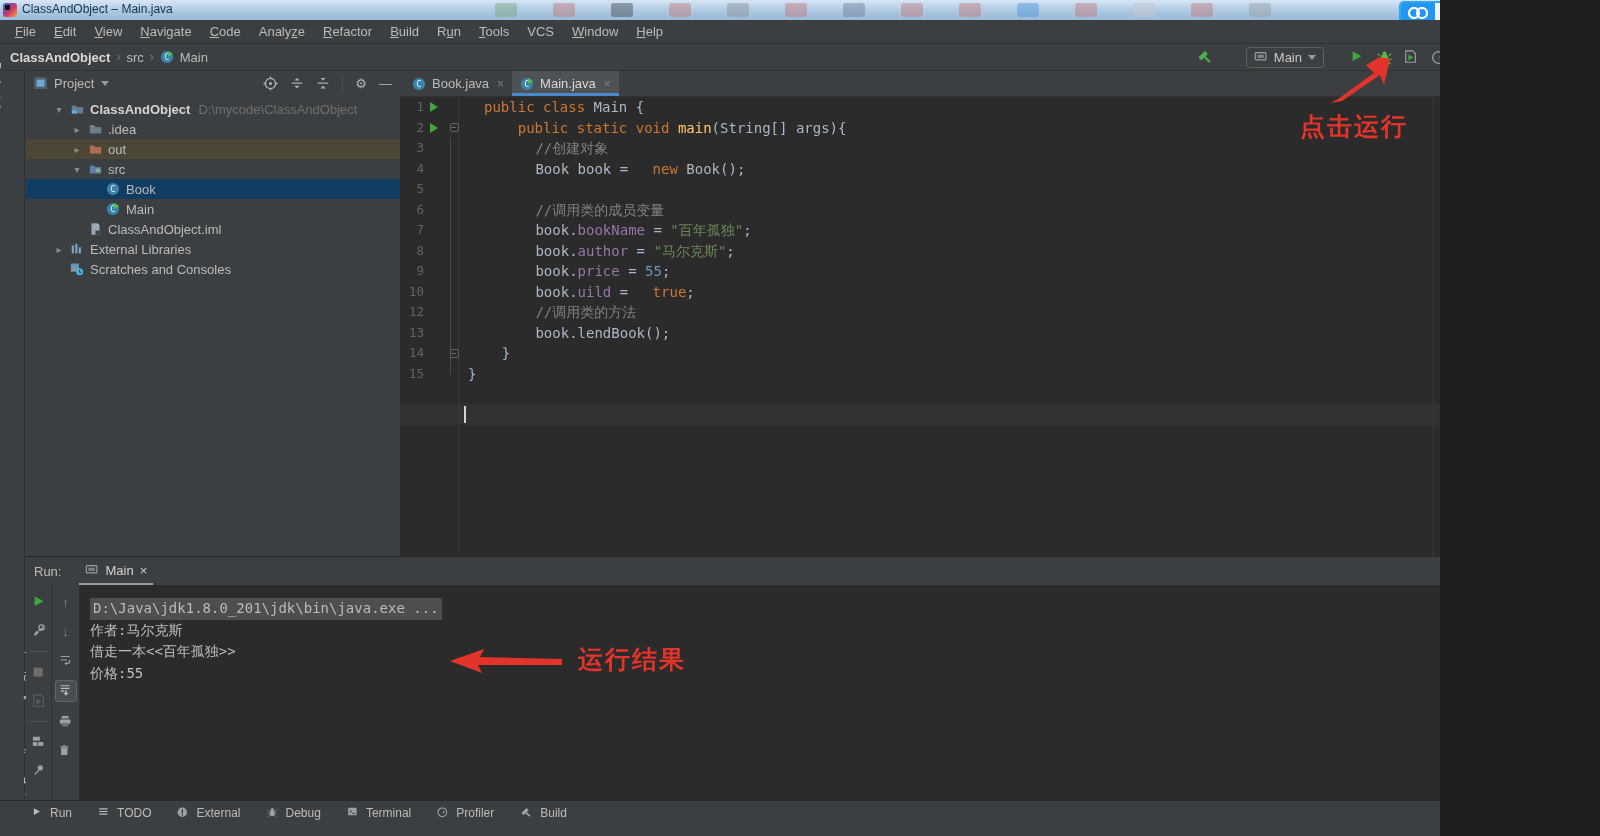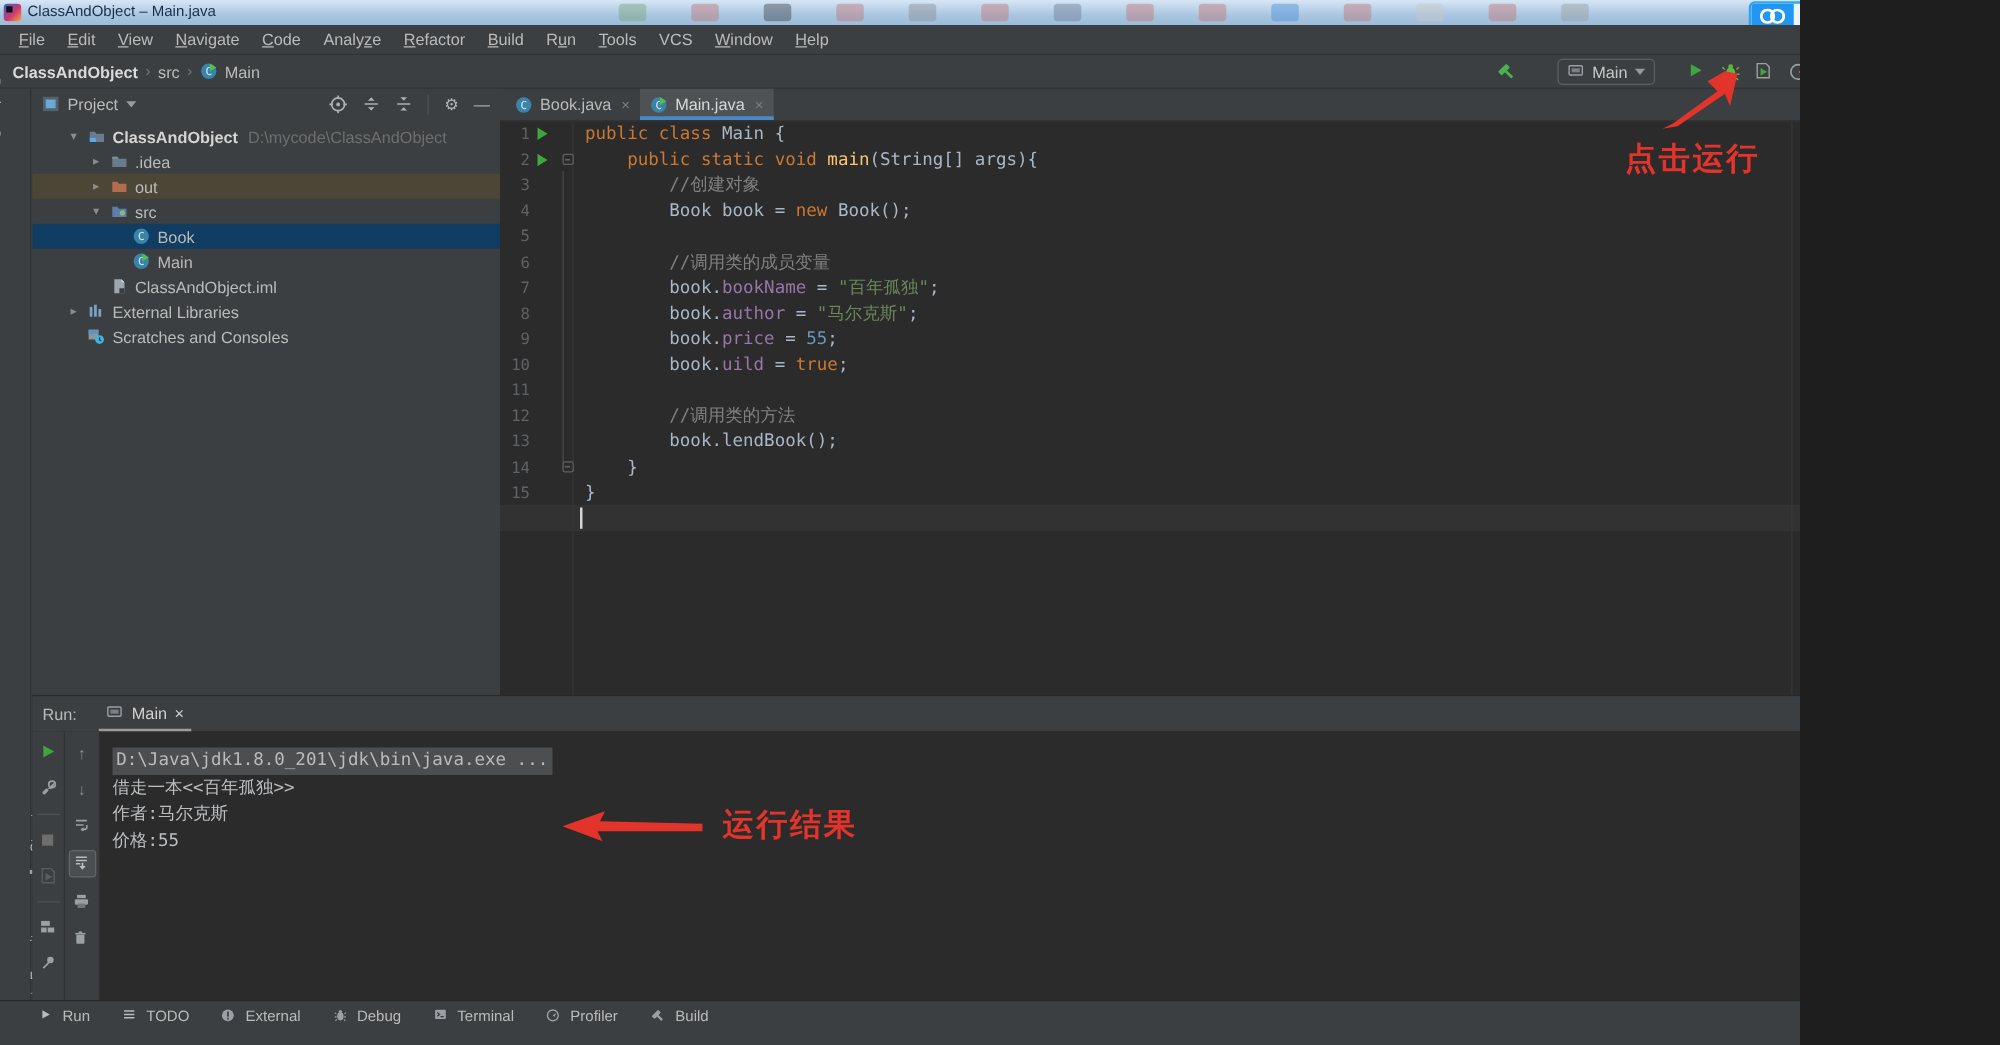--- a/index.html
+++ b/index.html
@@ -89,21 +89,21 @@
   .code-lines { position:absolute; left:0; top:0; width:100%; }
   .cl { display:flex; height:20.5px; line-height:20.5px; white-space:pre; }
   .cl .ln { width:24px; text-align:right; color:#606366; font-size:12.5px; flex:none; }
   .cl .g1 { width:20px; flex:none; display:flex; align-items:center; justify-content:center; }
   .cl .g2 { width:20px; flex:none; display:flex; align-items:center; justify-content:center; }
   .cl .ct { padding-left:4px; }
   .runarrow { width:0; height:0; border-top:5px solid transparent; border-bottom:5px solid transparent;
     border-left:8px solid #3FA63F; }
   .foldbox { width:9px; height:9px; border:1px solid #5f6162; border-radius:2px; background:#2B2B2B;
     color:#8c8c8c; font-size:8px; line-height:7px; text-align:center; }
-  .tk-k { color:#CC7832; } .tk-p { color:#A9B7C6;margin-top:33px; } .tk-f { color:#9876AA; }
+  .tk-k { color:#CC7832;margin-left:16px; } .tk-p { color:#A9B7C6;margin-top:33px; } .tk-f { color:#9876AA; }
   .tk-s { color:#6A8759; } .tk-n { color:#6897BB; } .tk-c { color:#808080; } .tk-m { color:#FFC66D; }
   .inspect-check { position:absolute; right:14px; top:6px; color:#4DBB5F; font-size:15px; }
 
   
   .run-panel { position:absolute; left:26px; top:556px; width:1547px; height:244px; background:#2B2B2B; }
   .run-header { position:absolute; left:0; top:0; width:100%; height:29px; background:#3C3F41;
     border-top:1px solid #282828; display:flex; align-items:center; font-size:13px; }
   .run-header .rh-label { margin-left:8px; color:#bbb; }
   .run-tab { display:flex; align-items:center; gap:6px; margin-left:18px; height:100%;
     padding:0 6px; border-bottom:2px solid #9c9c9c; color:#d0d0d0; }
@@ -468,21 +468,20 @@
           <div class="cl"><span class="ln">1</span><span class="g1"><span class="runarrow"></span></span><span class="g2"></span><span class="ct"><span class="tk-k">public class </span><span class="tk-p">Main {</span></span></div>
           <div class="cl"><span class="ln">2</span><span class="g1"><span class="runarrow"></span></span><span class="g2"><span class="foldbox">−</span></span><span class="ct"><span class="tk-k">    public static void </span><span class="tk-m">main</span><span class="tk-p">(String[] args){</span></span></div>
           <div class="cl"><span class="ln">3</span><span class="g1"></span><span class="g2"></span><span class="ct"><span class="tk-c">        //创建对象</span></span></div>
           <div class="cl"><span class="ln">4</span><span class="g1"></span><span class="g2"></span><span class="ct"><span class="tk-p">        Book book = </span><span class="tk-k">new</span><span class="tk-p"> Book();</span></span></div>
           <div class="cl"><span class="ln">5</span><span class="g1"></span><span class="g2"></span><span class="ct"></span></div>
           <div class="cl"><span class="ln">6</span><span class="g1"></span><span class="g2"></span><span class="ct"><span class="tk-c">        //调用类的成员变量</span></span></div>
           <div class="cl"><span class="ln">7</span><span class="g1"></span><span class="g2"></span><span class="ct"><span class="tk-p">        book.</span><span class="tk-f">bookName</span><span class="tk-p"> = </span><span class="tk-s">"百年孤独"</span><span class="tk-p">;</span></span></div>
           <div class="cl"><span class="ln">8</span><span class="g1"></span><span class="g2"></span><span class="ct"><span class="tk-p">        book.</span><span class="tk-f">author</span><span class="tk-p"> = </span><span class="tk-s">"马尔克斯"</span><span class="tk-p">;</span></span></div>
           <div class="cl"><span class="ln">9</span><span class="g1"></span><span class="g2"></span><span class="ct"><span class="tk-p">        book.</span><span class="tk-f">price</span><span class="tk-p"> = </span><span class="tk-n">55</span><span class="tk-p">;</span></span></div>
           <div class="cl"><span class="ln">10</span><span class="g1"></span><span class="g2"></span><span class="ct"><span class="tk-p">        book.</span><span class="tk-f">uild</span><span class="tk-p"> = </span><span class="tk-k">true</span><span class="tk-p">;</span></span></div>
-          <div class="cl"><span class="ln">11</span><span class="g1"></span><span class="g2"></span><span class="ct"></span></div>
           <div class="cl"><span class="ln">12</span><span class="g1"></span><span class="g2"></span><span class="ct"><span class="tk-c">        //调用类的方法</span></span></div>
           <div class="cl"><span class="ln">13</span><span class="g1"></span><span class="g2"></span><span class="ct"><span class="tk-p">        book.lendBook();</span></span></div>
           <div class="cl"><span class="ln">14</span><span class="g1"></span><span class="g2"><span class="foldbox">−</span></span><span class="ct"><span class="tk-p">    }</span></span></div>
           <div class="cl"><span class="ln">15</span><span class="g1"></span><span class="g2"></span><span class="ct"><span class="tk-p">}</span></span></div>
         </div>
       <div class="caret-bar"></div>
       <span class="inspect-check">✔</span>
     </div>
   </div>
 
@@ -572,21 +571,21 @@
             </svg>
           </span>
         <span class="rbtn ic">
             <svg width="13" height="14" viewBox="0 0 16 16">
               <rect x="2.5" y="4" width="8" height="9" rx="1" fill="#9aa0a3"></rect>
               <rect x="1.5" y="2.2" width="10" height="1.6" fill="#9aa0a3"></rect>
               <rect x="5" y="0.8" width="3" height="1.6" fill="#9aa0a3"></rect>
             </svg>
           </span>
       </div>
-      <div class="console" id="console"><div><span class="cmd">D:\Java\jdk1.8.0_201\jdk\bin\java.exe ...</span></div><div>借走一本&lt;&lt;百年孤独&gt;&gt;</div><div>作者:马尔克斯</div><div>价格:55</div><div> </div></div>
+      <div class="console" id="console"><div><span class="cmd">D:\Java\jdk1.8.0_201\jdk\bin\java.exe ...</span></div><div>作者:马尔克斯</div><div>借走一本&lt;&lt;百年孤独&gt;&gt;</div><div>价格:55</div><div> </div></div>
     </div>
   </div>
 
   <div class="statusbar">
     <div class="sb-left" id="sb-left">
         <span class="sb-item">
           <span class="ic">
             <svg width="12" height="12" viewBox="0 0 16 16">
               <path d="M2.5 1.5 L10.5 6 L2.5 10.5 Z" fill="#b8bcbe"></path>
             </svg>

